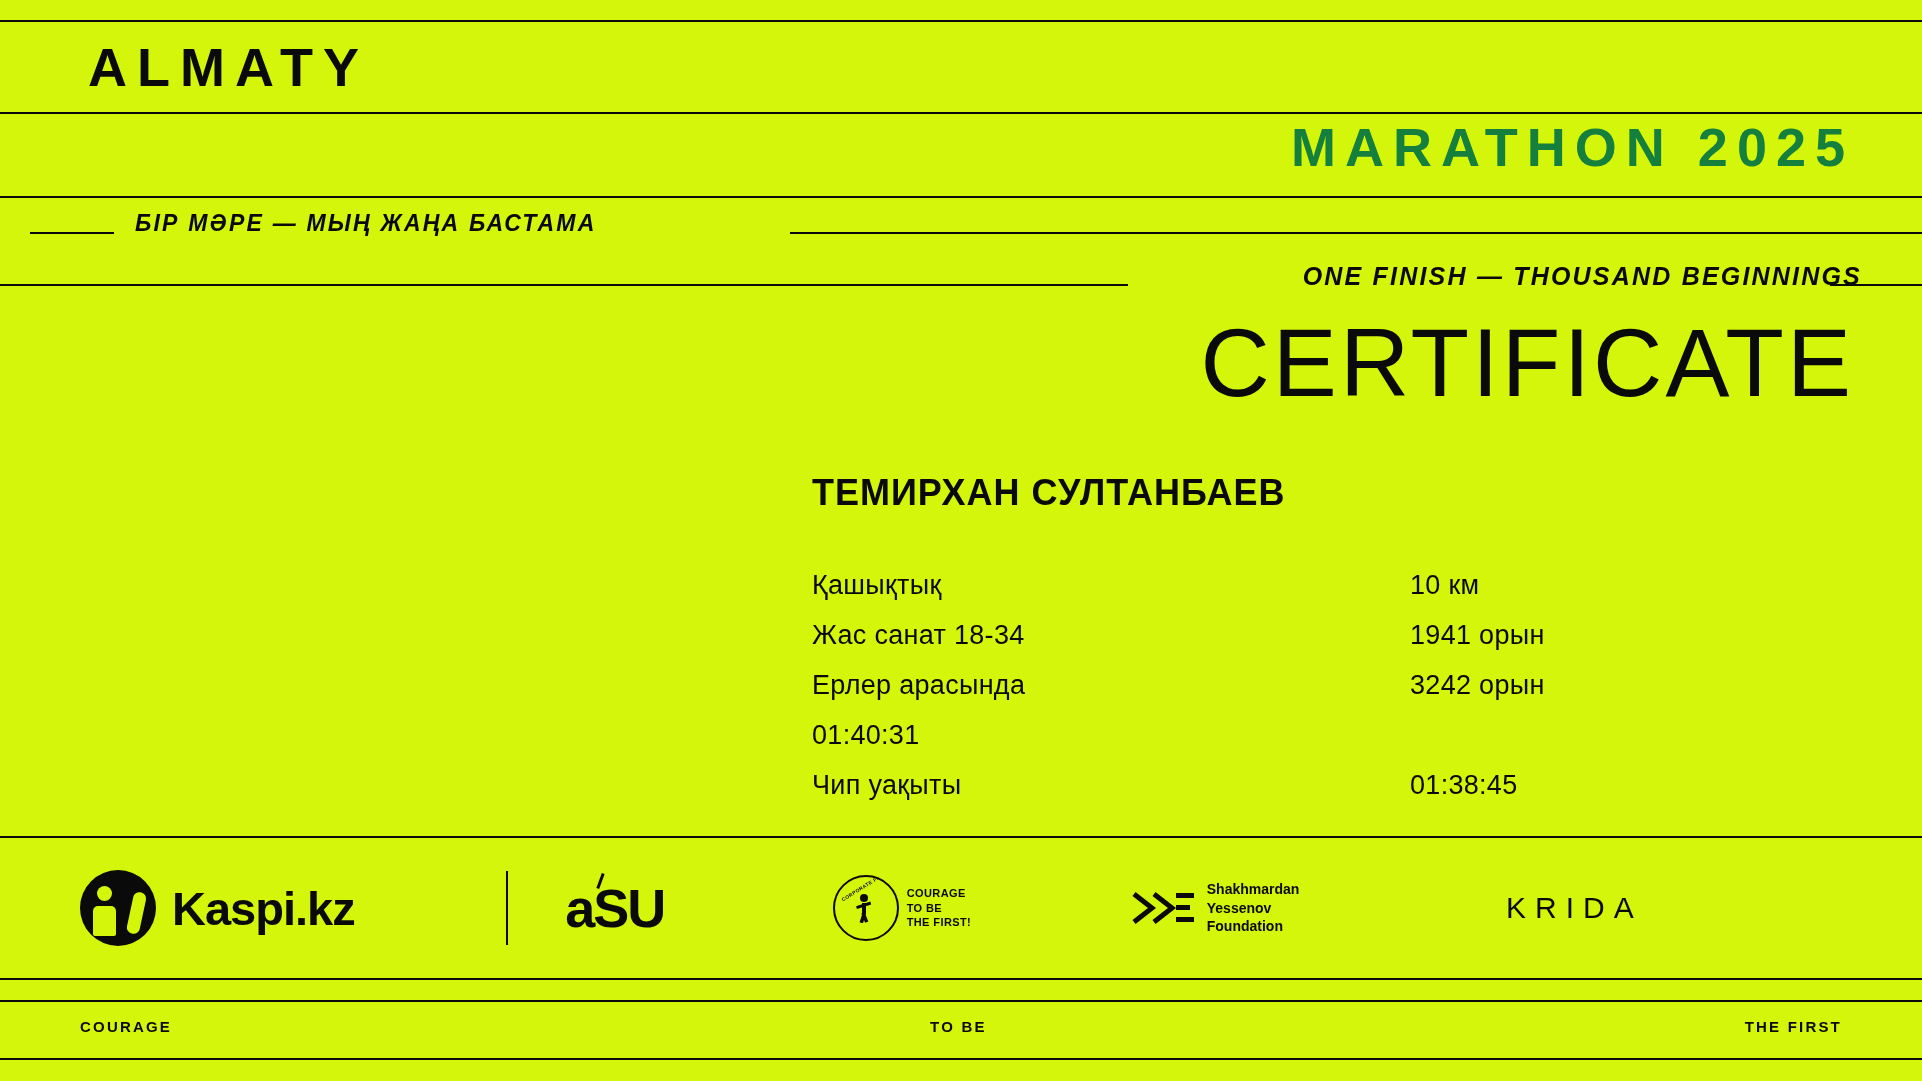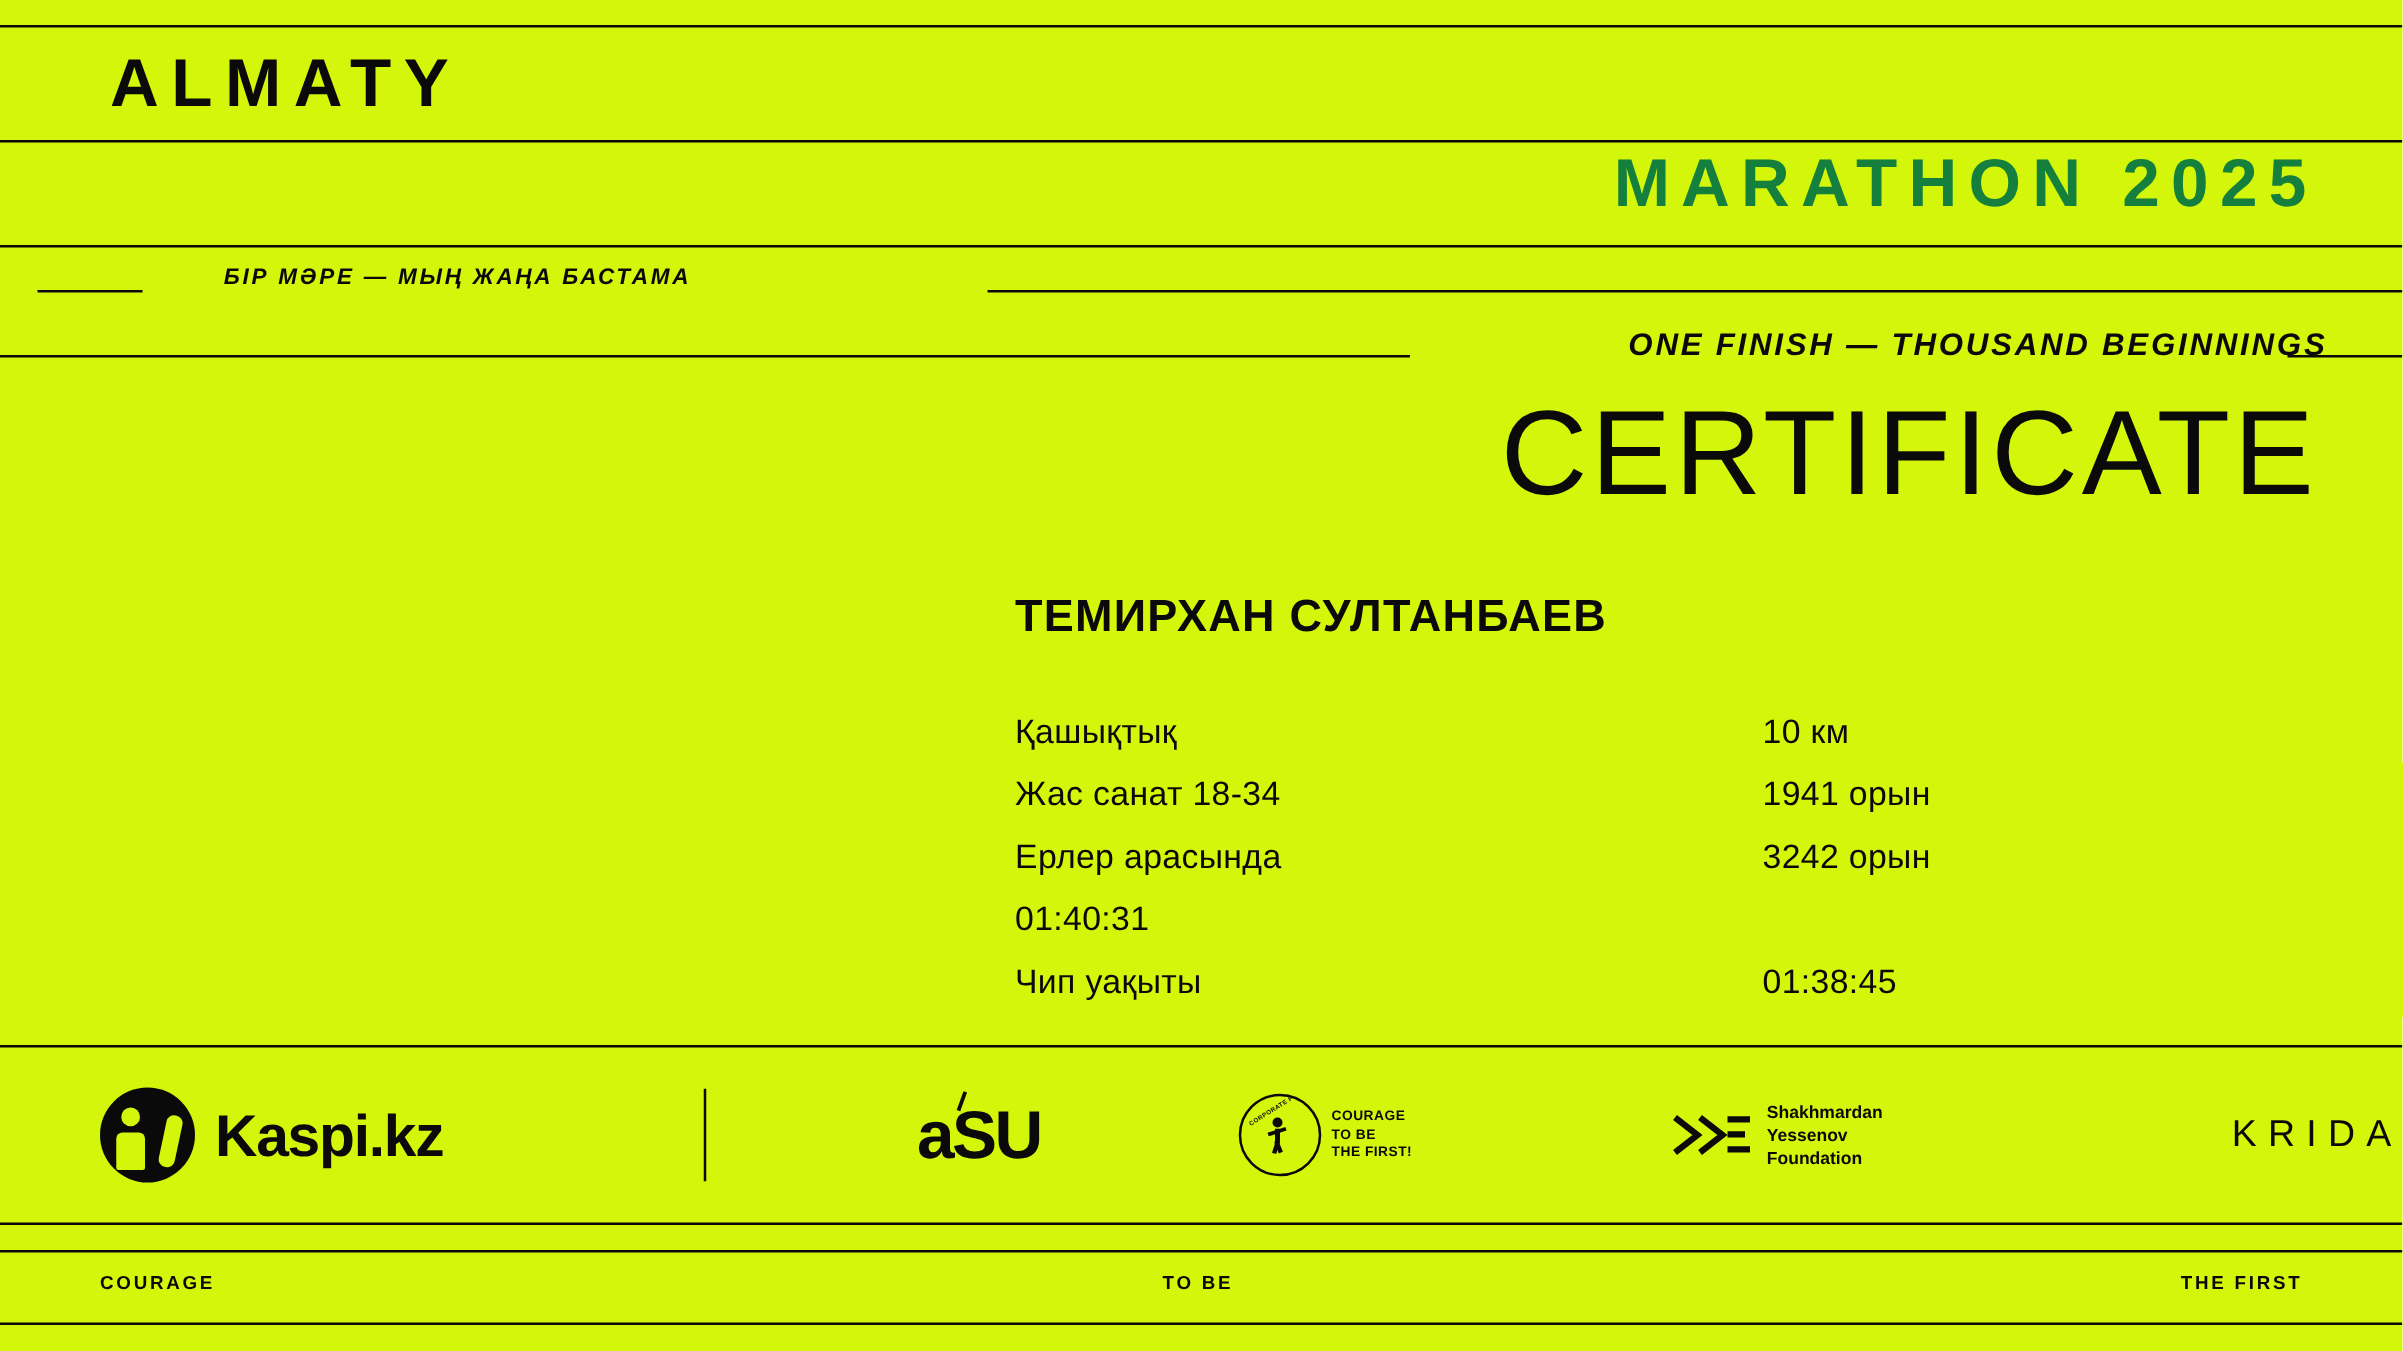--- a/index.html
+++ b/index.html
@@ -49,27 +49,26 @@
     font-weight: 700;
     letter-spacing: 9px;
     color: #15803d;
     line-height: 1;
     text-align: right;
   }
   .slogan-kz {
     position: absolute;
     left: 135px;
     top: 212px;
-    font-size: 18px;
+    font-size: 23px;
     font-weight: 700;
     font-style: italic;
     letter-spacing: 2.2px;
     color: #0a0a0a;
     line-height: 1;
-    margin-left: 44px;
   }
   .slogan-en {
     position: absolute;
     right: 60px;
     top: 264px;
     font-size: 25px;
     font-weight: 700;
     font-style: italic;
     letter-spacing: 2.2px;
     color: #0a0a0a;
@@ -132,21 +131,21 @@
     left: 0;
     top: 838px;
     width: 1922px;
     height: 140px;
     display: flex;
     align-items: center;
   }
   .sponsor {
     display: flex;
     align-items: center;
-    justify-content: flex-end;
+    justify-content: flex-start;
     height: 140px;
   }
   .sp-kaspi { width: 430px; padding-left: 80px; justify-content: flex-start; }
   .sp-divider {
     width: 2px;
     height: 74px;
     background: #0a0a0a;
   }
   .sp-asu { width: 270px; }
   .sp-courage { width: 300px; }

